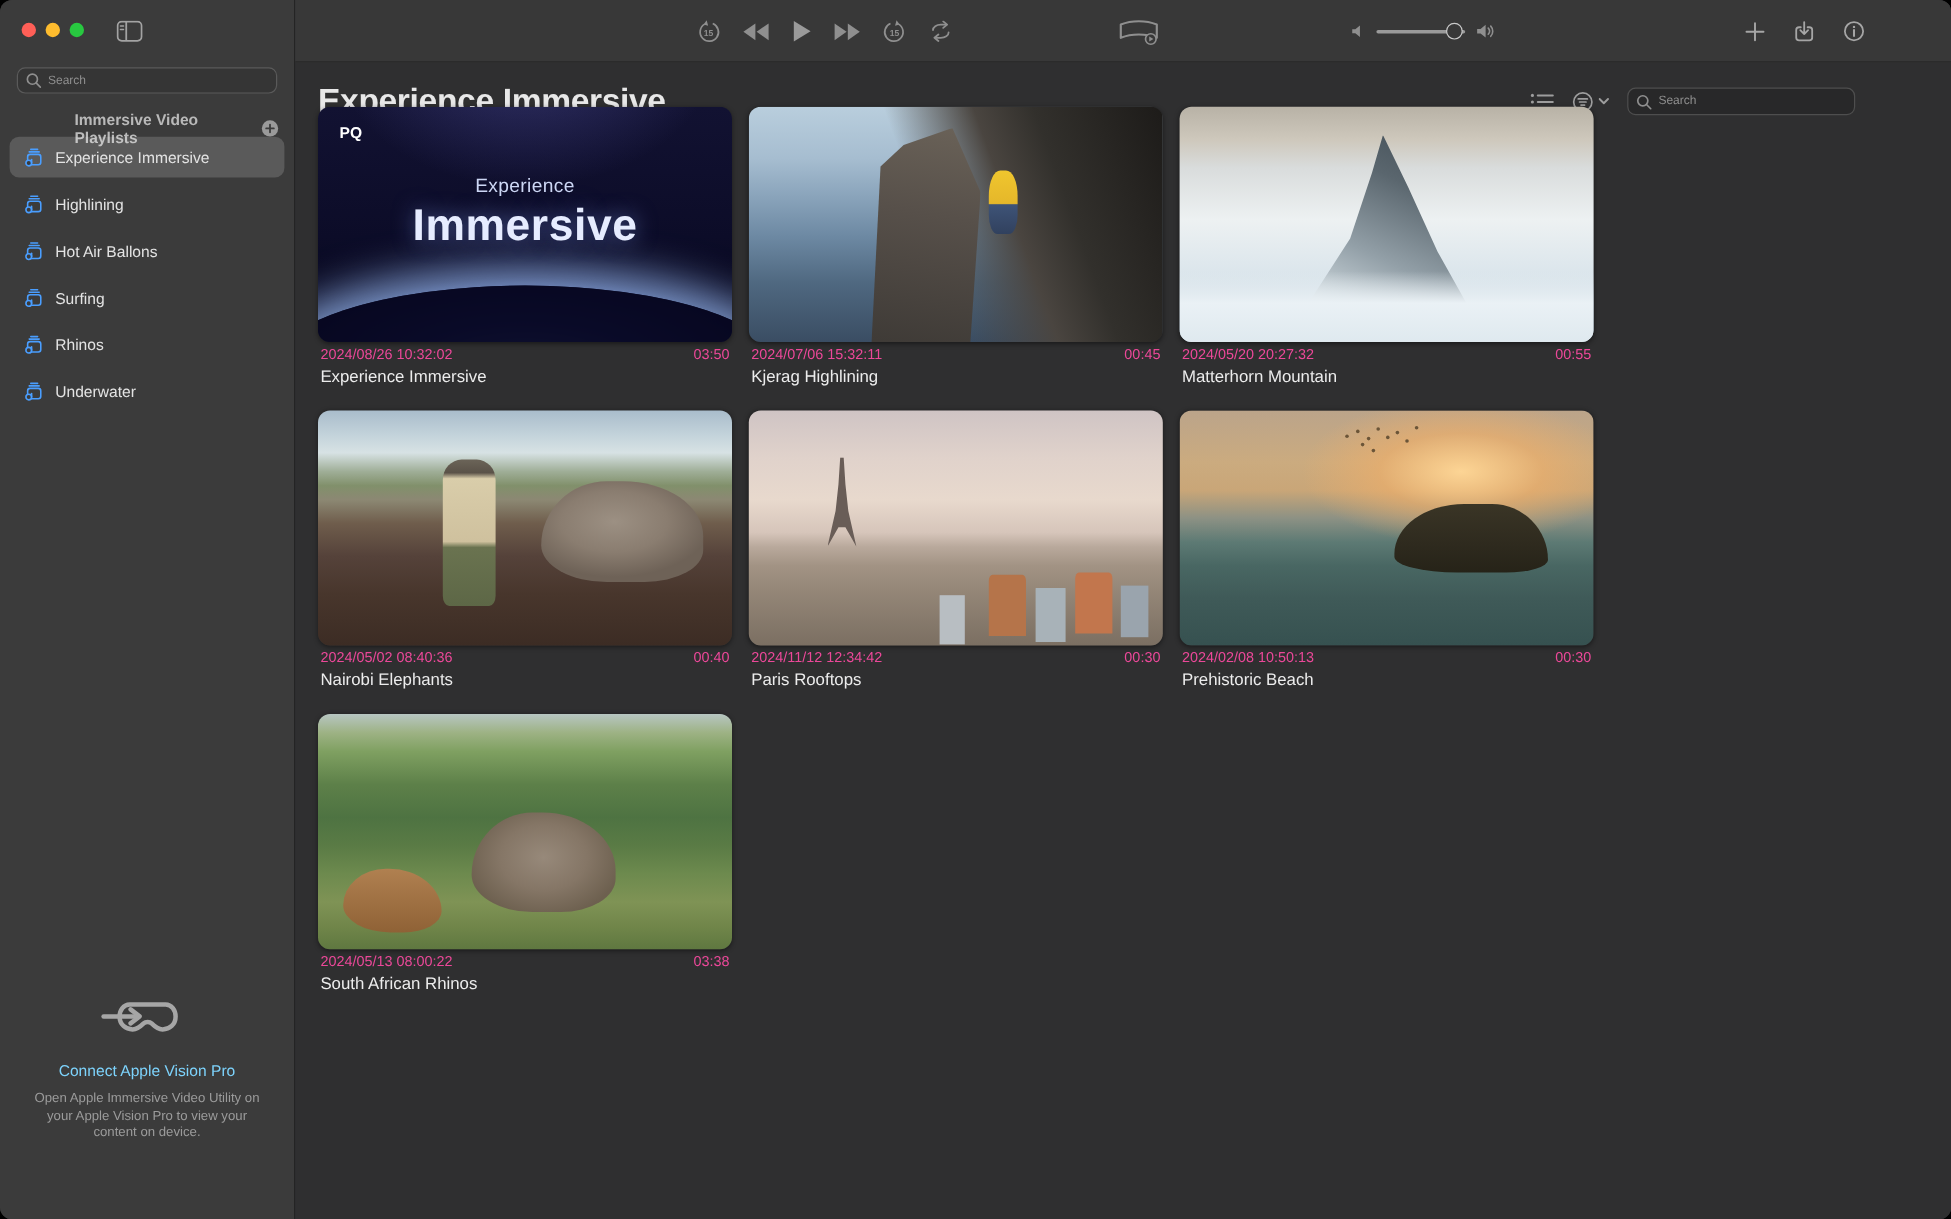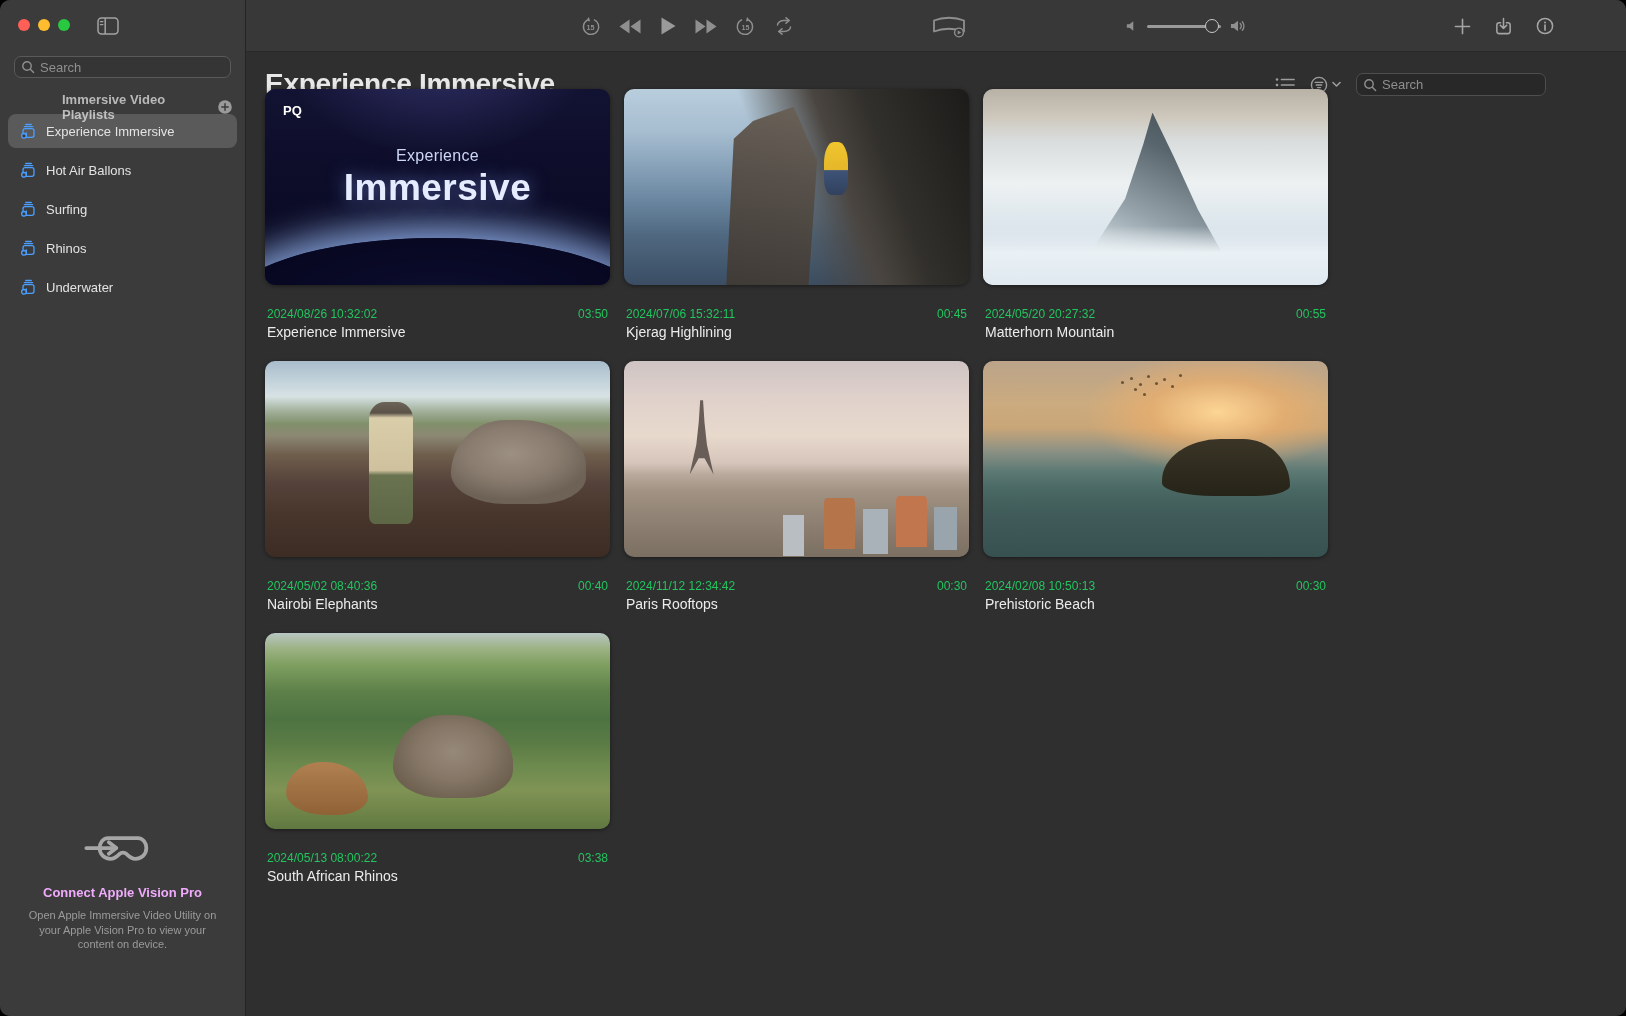--- a/index.html
+++ b/index.html
@@ -12,34 +12,34 @@
   .sidebar{ position:absolute; left:0; top:0; bottom:0; width:246px; background:#3b3b3b;
     border-right:1px solid #242424; }
   .traffic{ position:absolute; left:18px; top:19px; display:flex; gap:8px; }
   .tl{ width:12px; height:12px; border-radius:50%; }
   .sb-toggle{ position:absolute; left:96px; top:16px; width:24px; height:20px; display:flex;
     align-items:center; justify-content:center; color:#a3a3a3; cursor:default; }
   .sb-search{ position:absolute; left:14px; top:56px; width:217px; height:22px;
     background:rgba(0,0,0,.10); border:1px solid #5a5a5a; border-radius:7px;
     display:flex; align-items:center; padding:0 6px; gap:5px; }
   .sb-search input, .hd-search input{ background:transparent; border:none; outline:none;
-    color:#dddddd; font-size:13px; width:100%; font-family:inherit; }
+    color:#dddddd; font-size:10px; width:100%; font-family:inherit; }
   .sb-search input::placeholder, .hd-search input::placeholder{ color:#8f8f8f; }
   .section-row{ position:absolute; left:14px; right:12px; top:92px; display:flex;
     align-items:center; justify-content:space-between;padding-left:48px; }
   .section-title{ color:#b9b9b9; font-size:13px; font-weight:bold; }
   .playlist-list{ position:absolute; left:8px; right:8px; top:114px; display:flex;
     flex-direction:column; gap:5px; }
   .side-item{ height:34px; border-radius:8px; display:flex; align-items:center; gap:9px;
     padding:0 12px; color:#e3e3e3; font-size:13px; }
   .side-item.selected{ background:rgba(255,255,255,.16); }
   .pl-icon{ display:flex; color:var(--accent); }
   .connect{ position:absolute; left:0; right:0; bottom:64px; text-align:center; padding:0 18px; }
   .goggle{ color:#a6a6a6; margin-bottom:12px; }
-  .connect-title{ color:#f0abfc; font-size:13px; font-weight:bold; margin-bottom:8px; }
+  .connect-title{ color:#7dd3fc; font-size:13px; font-weight:normal; margin-bottom:8px; }
   .connect-body{ color:#9b9b9b; font-size:11px; line-height:1.33; max-width:200px; margin:0 auto; }
 
   
   .content{ position:absolute; left:246px; right:0; top:0; bottom:0; background:#2f2f30; }
   .toolbar{ position:absolute; left:0; right:0; top:0; height:52px; background:#383838;
     border-bottom:1px solid #292929; }
   .tbtn{ display:flex; align-items:center; justify-content:flex-start; color:#8f8f8f; }
   .playback{ position:absolute; left:334px; top:0; height:52px; display:flex; align-items:center; gap:17px; }
   .screen-btn{ position:absolute; left:686px; top:0; height:52px; display:flex; align-items:center; }
   .volume{ position:absolute; left:880px; top:0; height:52px; display:flex; align-items:center; gap:9px; color:#8f8f8f; }
@@ -56,22 +56,22 @@
   .filter-group{ display:flex; align-items:center; gap:4px; color:#9d9d9d; }
   .hd-search{ width:190px; height:23px; background:rgba(0,0,0,.14); border:1px solid #4e4e4e;
     border-radius:7px; display:flex; align-items:center; padding:0 6px; gap:5px; }
 
   
   .video-grid{ position:absolute; left:19px; top:89px; display:grid;
     grid-template-columns:repeat(3,345px); column-gap:14px; row-gap:21px; }
   .card{ width:345px; }
   .thumb{ position:relative; width:345px; height:196px; border-radius:10px; overflow:hidden;
     box-shadow:0 1px 4px rgba(0,0,0,.45);padding-left:16px; }
-  .meta{ display:flex; justify-content:space-between; margin-top:22px; padding:0 2px;
-    color:#22c55e; font-size:12px; }
+  .meta{ display:flex; justify-content:space-between; margin-top:3px; padding:0 2px;
+    color:#ec4899; font-size:12px; }
   .vtitle{ margin-top:3px; padding:0 2px; color:#ececec; font-size:14px; }
   .pq{ position:absolute; left:18px; top:14px; color:#fff; font-size:13px; font-weight:bold; z-index:3; }
   .pq:empty,.art-small:empty,.art-large:empty{ display:none; }
   .art-small{ position:absolute; left:0; right:0; top:58px; text-align:center; color:#cdd7f5;
     font-size:16px; letter-spacing:.3px; z-index:2; }
   .art-large{ position:absolute; left:0; right:0; top:78px; text-align:center; color:#e6ecff;
     font-size:37px; font-weight:600; letter-spacing:.5px; z-index:2;
     text-shadow:0 0 18px rgba(140,170,255,.55); }
   .thumb::before,.thumb::after{ content:""; position:absolute; }
 
@@ -199,20 +199,32 @@
         <div class="side-item">
     <span class="pl-icon">
       <svg width="17" height="17" viewBox="0 0 18 18" fill="none" stroke="currentColor" stroke-width="1.4" stroke-linecap="round" stroke-linejoin="round">
         <path d="M6 1.6 h6"></path>
         <path d="M4.6 3.8 h8.8"></path>
         <rect x="3.2" y="6" width="11.6" height="9.2" rx="2.2"></rect>
         <circle cx="4.2" cy="13.6" r="2.5" fill="#3b3b3b"></circle>
         <path d="M6.7 13.6 v-3"></path>
       </svg>
     </span>
+    <span class="side-label">Highlining</span>
+  </div>
+        <div class="side-item">
+    <span class="pl-icon">
+      <svg width="17" height="17" viewBox="0 0 18 18" fill="none" stroke="currentColor" stroke-width="1.4" stroke-linecap="round" stroke-linejoin="round">
+        <path d="M6 1.6 h6"></path>
+        <path d="M4.6 3.8 h8.8"></path>
+        <rect x="3.2" y="6" width="11.6" height="9.2" rx="2.2"></rect>
+        <circle cx="4.2" cy="13.6" r="2.5" fill="#3b3b3b"></circle>
+        <path d="M6.7 13.6 v-3"></path>
+      </svg>
+    </span>
     <span class="side-label">Hot Air Ballons</span>
   </div>
         <div class="side-item">
     <span class="pl-icon">
       <svg width="17" height="17" viewBox="0 0 18 18" fill="none" stroke="currentColor" stroke-width="1.4" stroke-linecap="round" stroke-linejoin="round">
         <path d="M6 1.6 h6"></path>
         <path d="M4.6 3.8 h8.8"></path>
         <rect x="3.2" y="6" width="11.6" height="9.2" rx="2.2"></rect>
         <circle cx="4.2" cy="13.6" r="2.5" fill="#3b3b3b"></circle>
         <path d="M6.7 13.6 v-3"></path>

